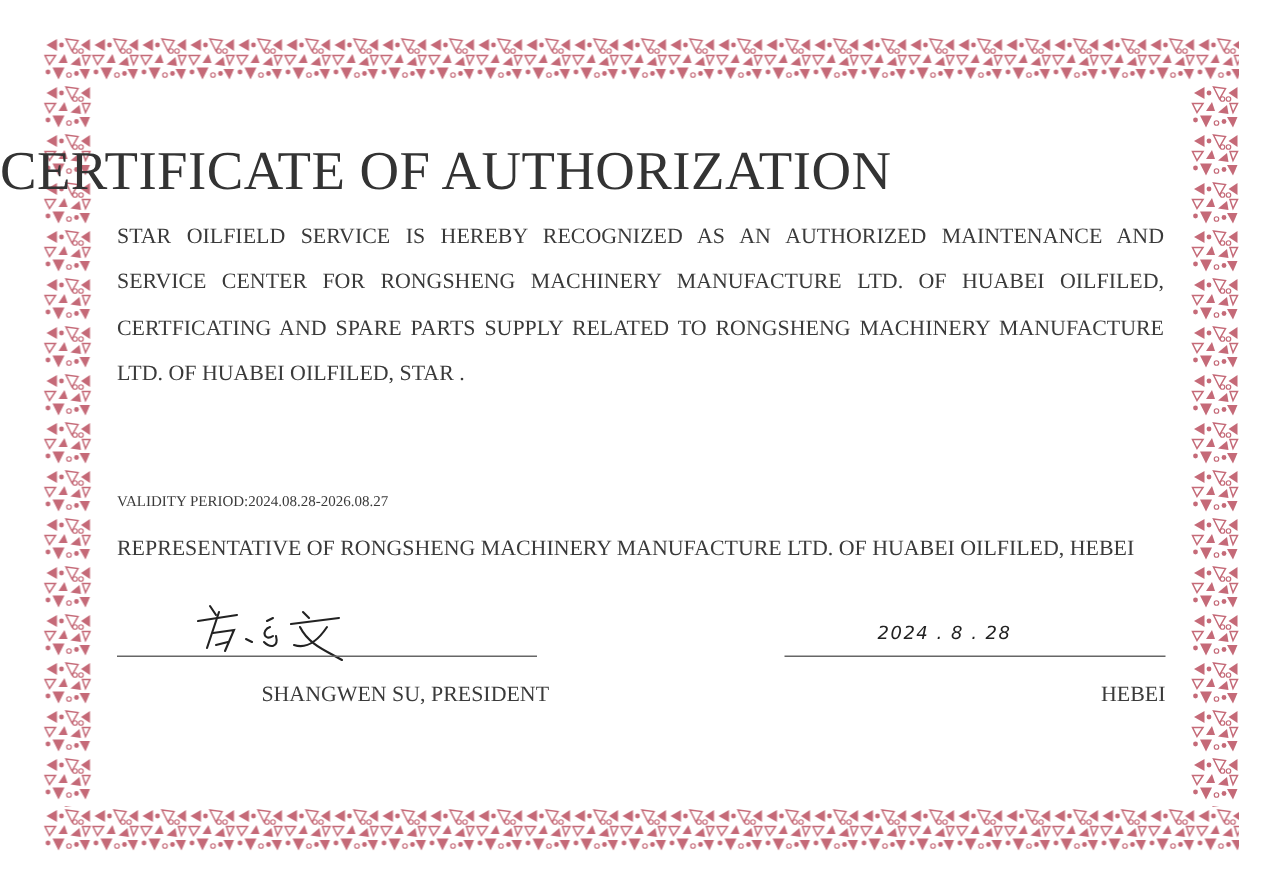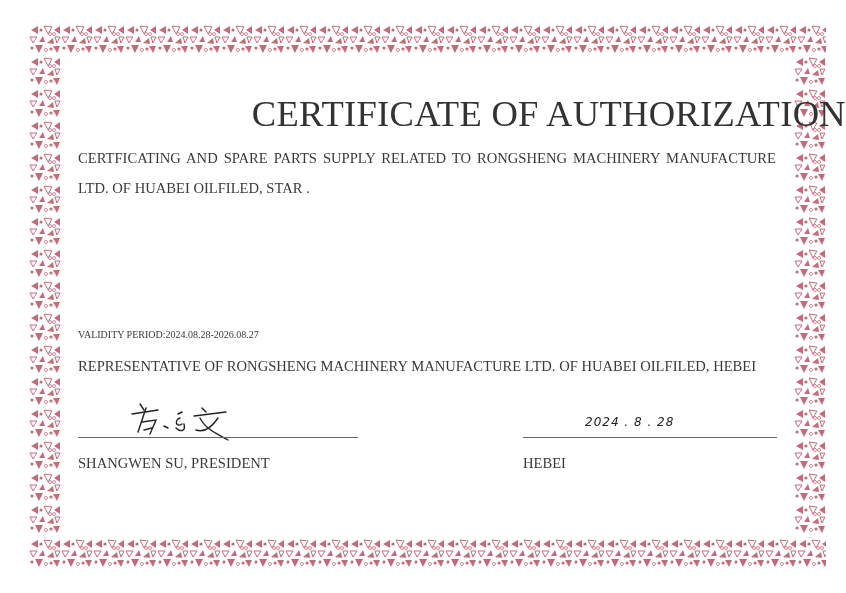--- a/index.html
+++ b/index.html
@@ -3,30 +3,30 @@
   <meta charset="utf-8">
   <style>
     html, body { margin: 0; padding: 0; background: #ffffff; }
     body { width: 846px; height: 593px; position: relative; overflow: hidden; font-family: "Liberation Serif", "DejaVu Serif", serif; color: #3a3a3a; }
     .frame { position: absolute; left: 29px; top: 24px; width: 797px; height: 544px; }
     .border-band { position: absolute; background-repeat: repeat; }
     .band-top { left: 0; top: 0; width: 797px; height: 32px; }
     .band-bottom { left: 0; bottom: 0; width: 797px; height: 30px; }
     .band-left { left: 0; top: 32px; width: 32px; height: 482px; }
     .band-right { right: 0; top: 32px; width: 32px; height: 482px; }
-    .title { position: absolute; left: 0; width: 846px; top: 92px; text-align: right; font-size: 36.5px; color: #333; letter-spacing: 0.3px; }
+    .title { position: absolute; left: 0; width: 846px; top: 92px; text-align: left; font-size: 36.5px; color: #333; letter-spacing: 0.3px; }
     .body-text { position: absolute; left: 78px; width: 698px; top: 143px; font-size: 14.6px; line-height: 30.4px; text-align: justify; text-align-last: left; }
     .body-text .ln { display: block; text-align: justify; text-align-last: justify; white-space: nowrap; }
     .body-text .ln.last { text-align-last: left; }
     .validity { position: absolute; left: 78px; top: 329px; font-size: 10px; }
     .representative { position: absolute; left: 78px; top: 358px; font-size: 14.6px; white-space: nowrap; text-align: right; }
     .sig-line { position: absolute; height: 1px; background: #666; }
     .sig-left-line { left: 78px; top: 437px; width: 280px; }
     .sig-right-line { left: 523px; top: 437px; width: 254px; }
-    .sig-label { position: absolute; font-size: 14.6px; text-align: left; }
+    .sig-label { position: absolute; font-size: 14.6px; text-align: right; }
     .sig-left-label { left: 78px; width: 288px; top: 455px; }
     .sig-right-label { left: 523px; width: 254px; top: 455px; }
     .signature { position: absolute; left: 130px; top: 402px; width: 120px; height: 40px; }
     .hand-date { position: absolute; left: 585px; top: 415px; font-family: "DejaVu Sans", sans-serif; font-style: italic; font-size: 12px; color: #222; letter-spacing: 1px; }
   </style>
 </head>
 <body>
 
 <svg width="0" height="0" style="position:absolute">
   <defs>
@@ -61,20 +61,22 @@
       <rect width="32" height="482" fill="url(#tri)"></rect>
     </svg>
   <svg class="border-band band-right" width="32" height="482">
       <rect width="32" height="482" fill="url(#tri)"></rect>
     </svg>
 </div>
 
 <div class="title">CERTIFICATE OF AUTHORIZATION</div>
 
 <div class="body-text">
+  <span class="ln">STAR OILFIELD SERVICE IS HEREBY RECOGNIZED AS AN AUTHORIZED MAINTENANCE AND</span>
+  <span class="ln">SERVICE CENTER FOR RONGSHENG MACHINERY MANUFACTURE LTD. OF HUABEI OILFILED,</span>
   <span class="ln">CERTFICATING AND SPARE PARTS SUPPLY RELATED TO RONGSHENG MACHINERY MANUFACTURE</span>
   <span class="ln last">LTD. OF HUABEI OILFILED, STAR .</span>
 </div>
 
 <div class="validity">VALIDITY PERIOD:2024.08.28-2026.08.27</div>
 <div class="representative">REPRESENTATIVE OF RONGSHENG MACHINERY MANUFACTURE LTD. OF HUABEI OILFILED, HEBEI</div>
 
 <svg class="signature" viewBox="0 0 120 40">
   <g fill="none" stroke="#222" stroke-width="1.4" stroke-linecap="round">
     <path d="M2,12 L28,8"></path>

